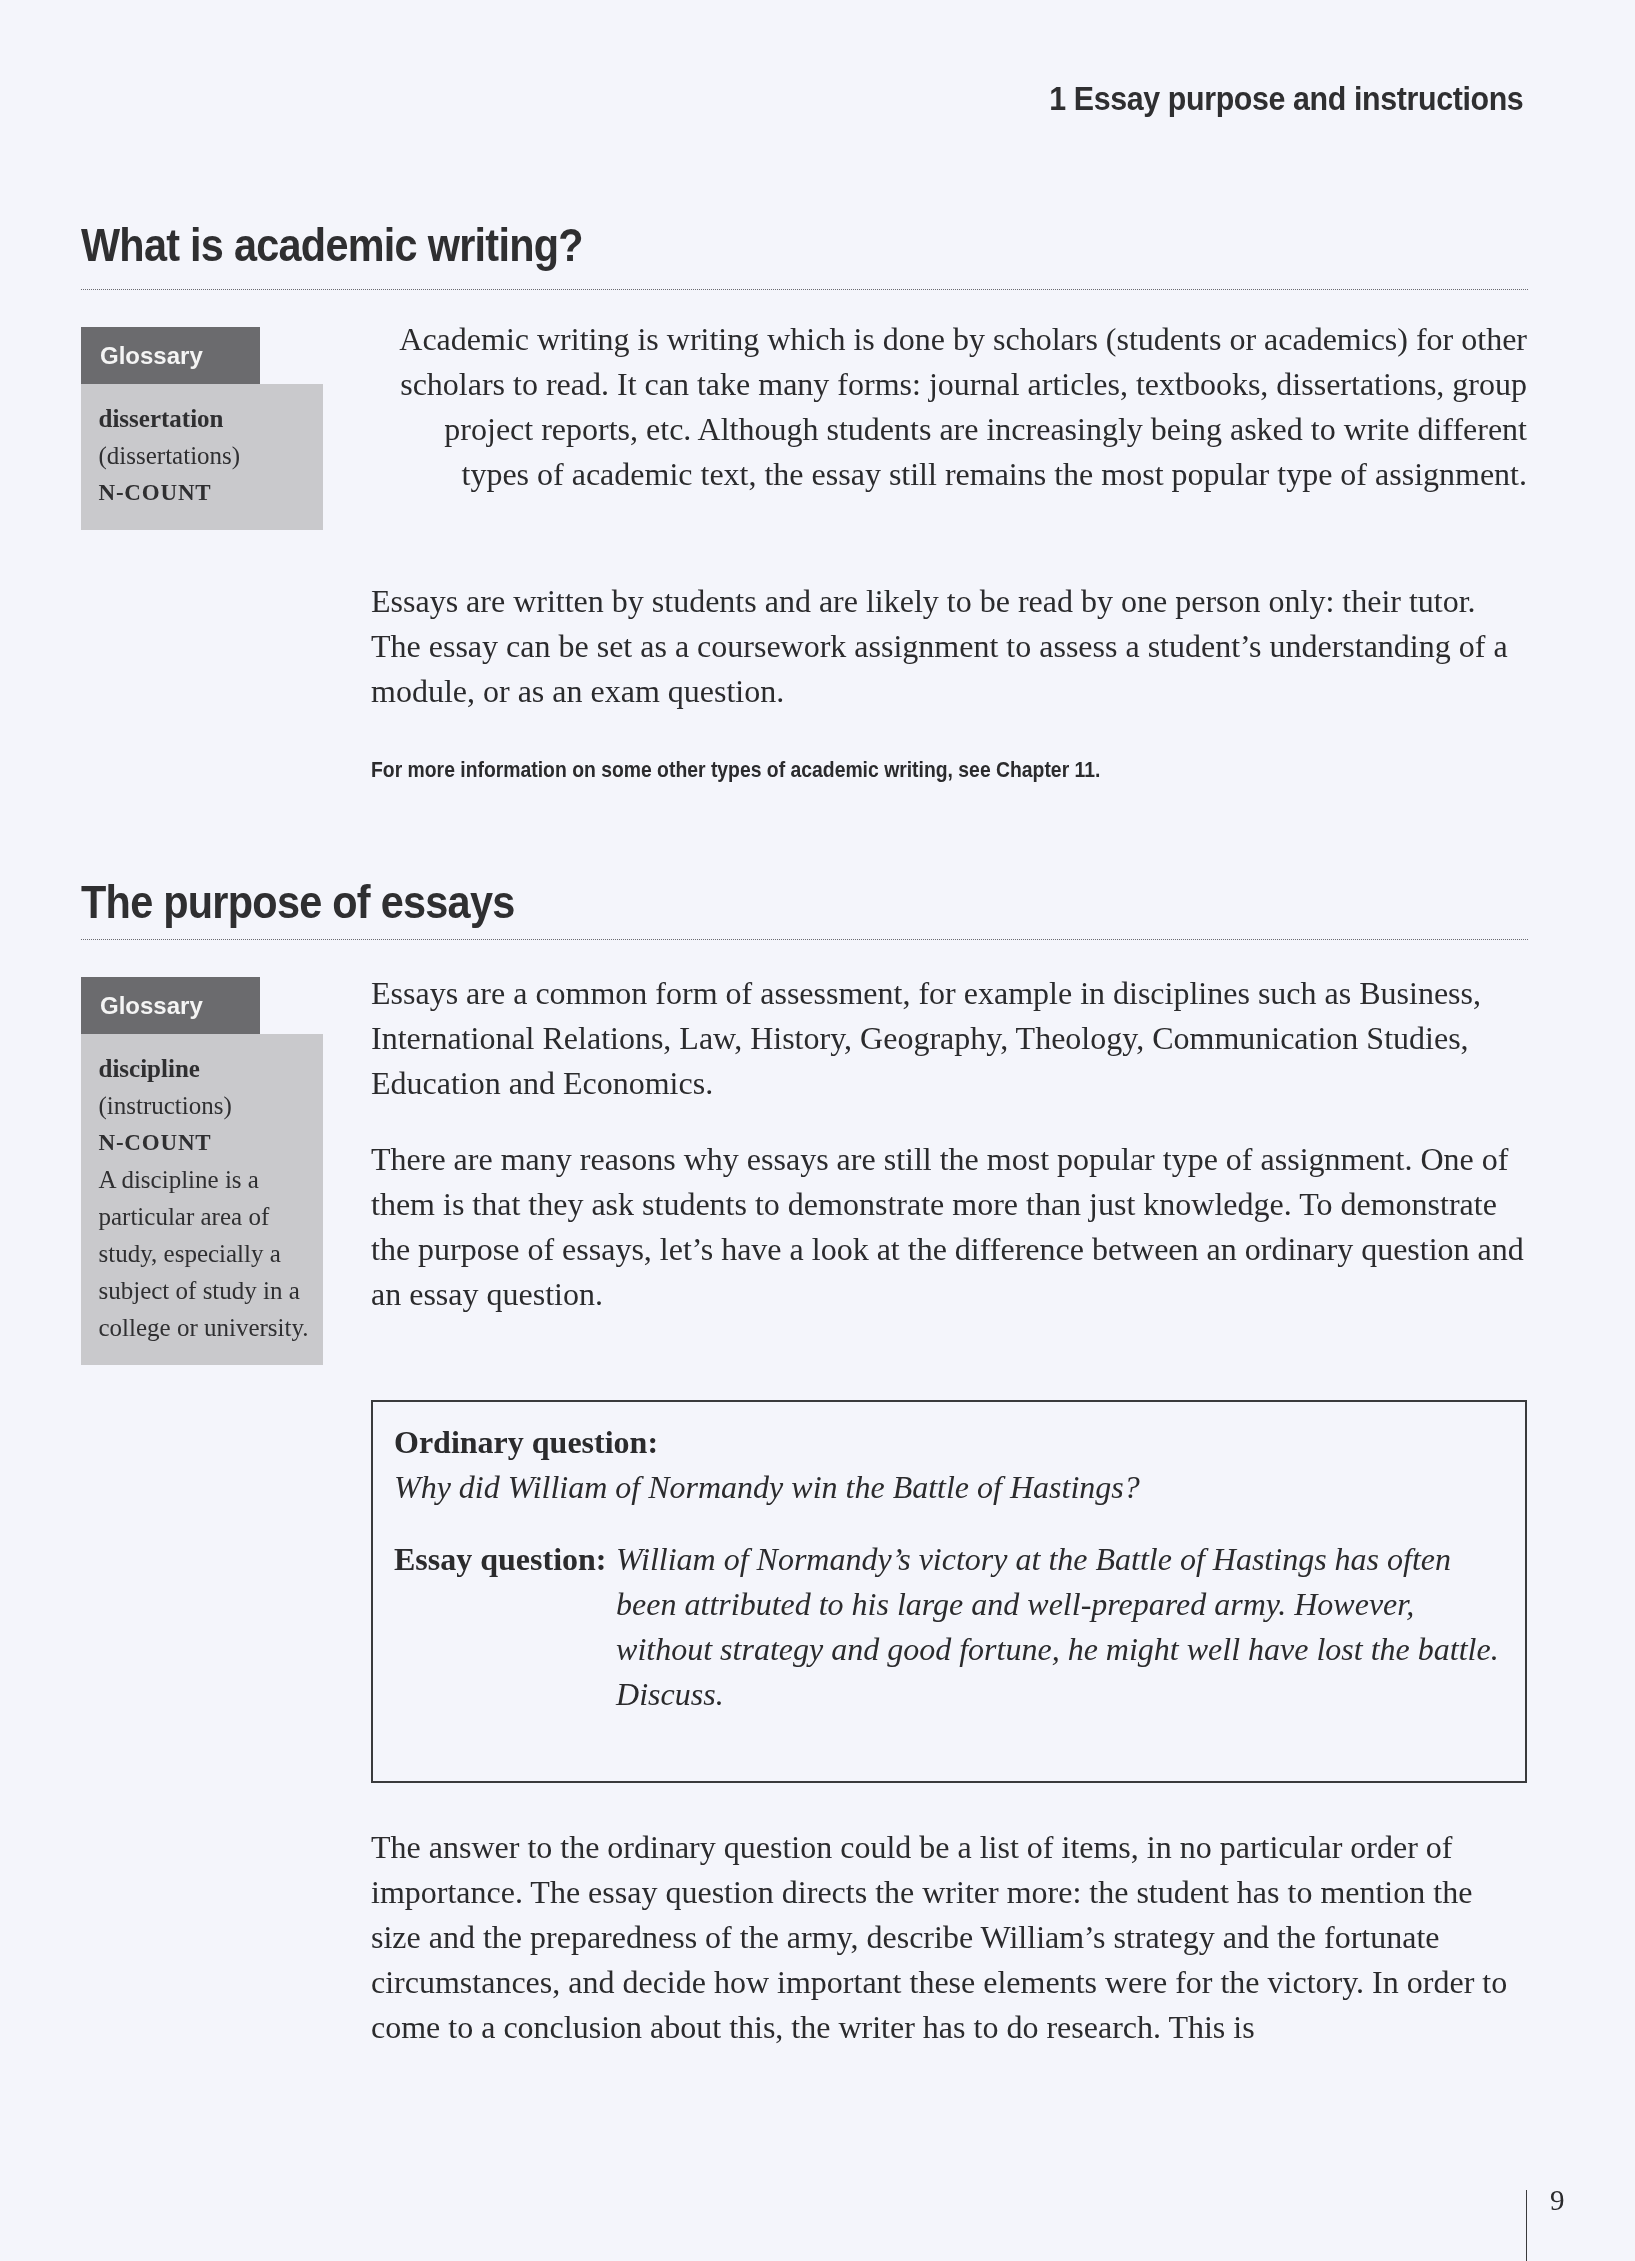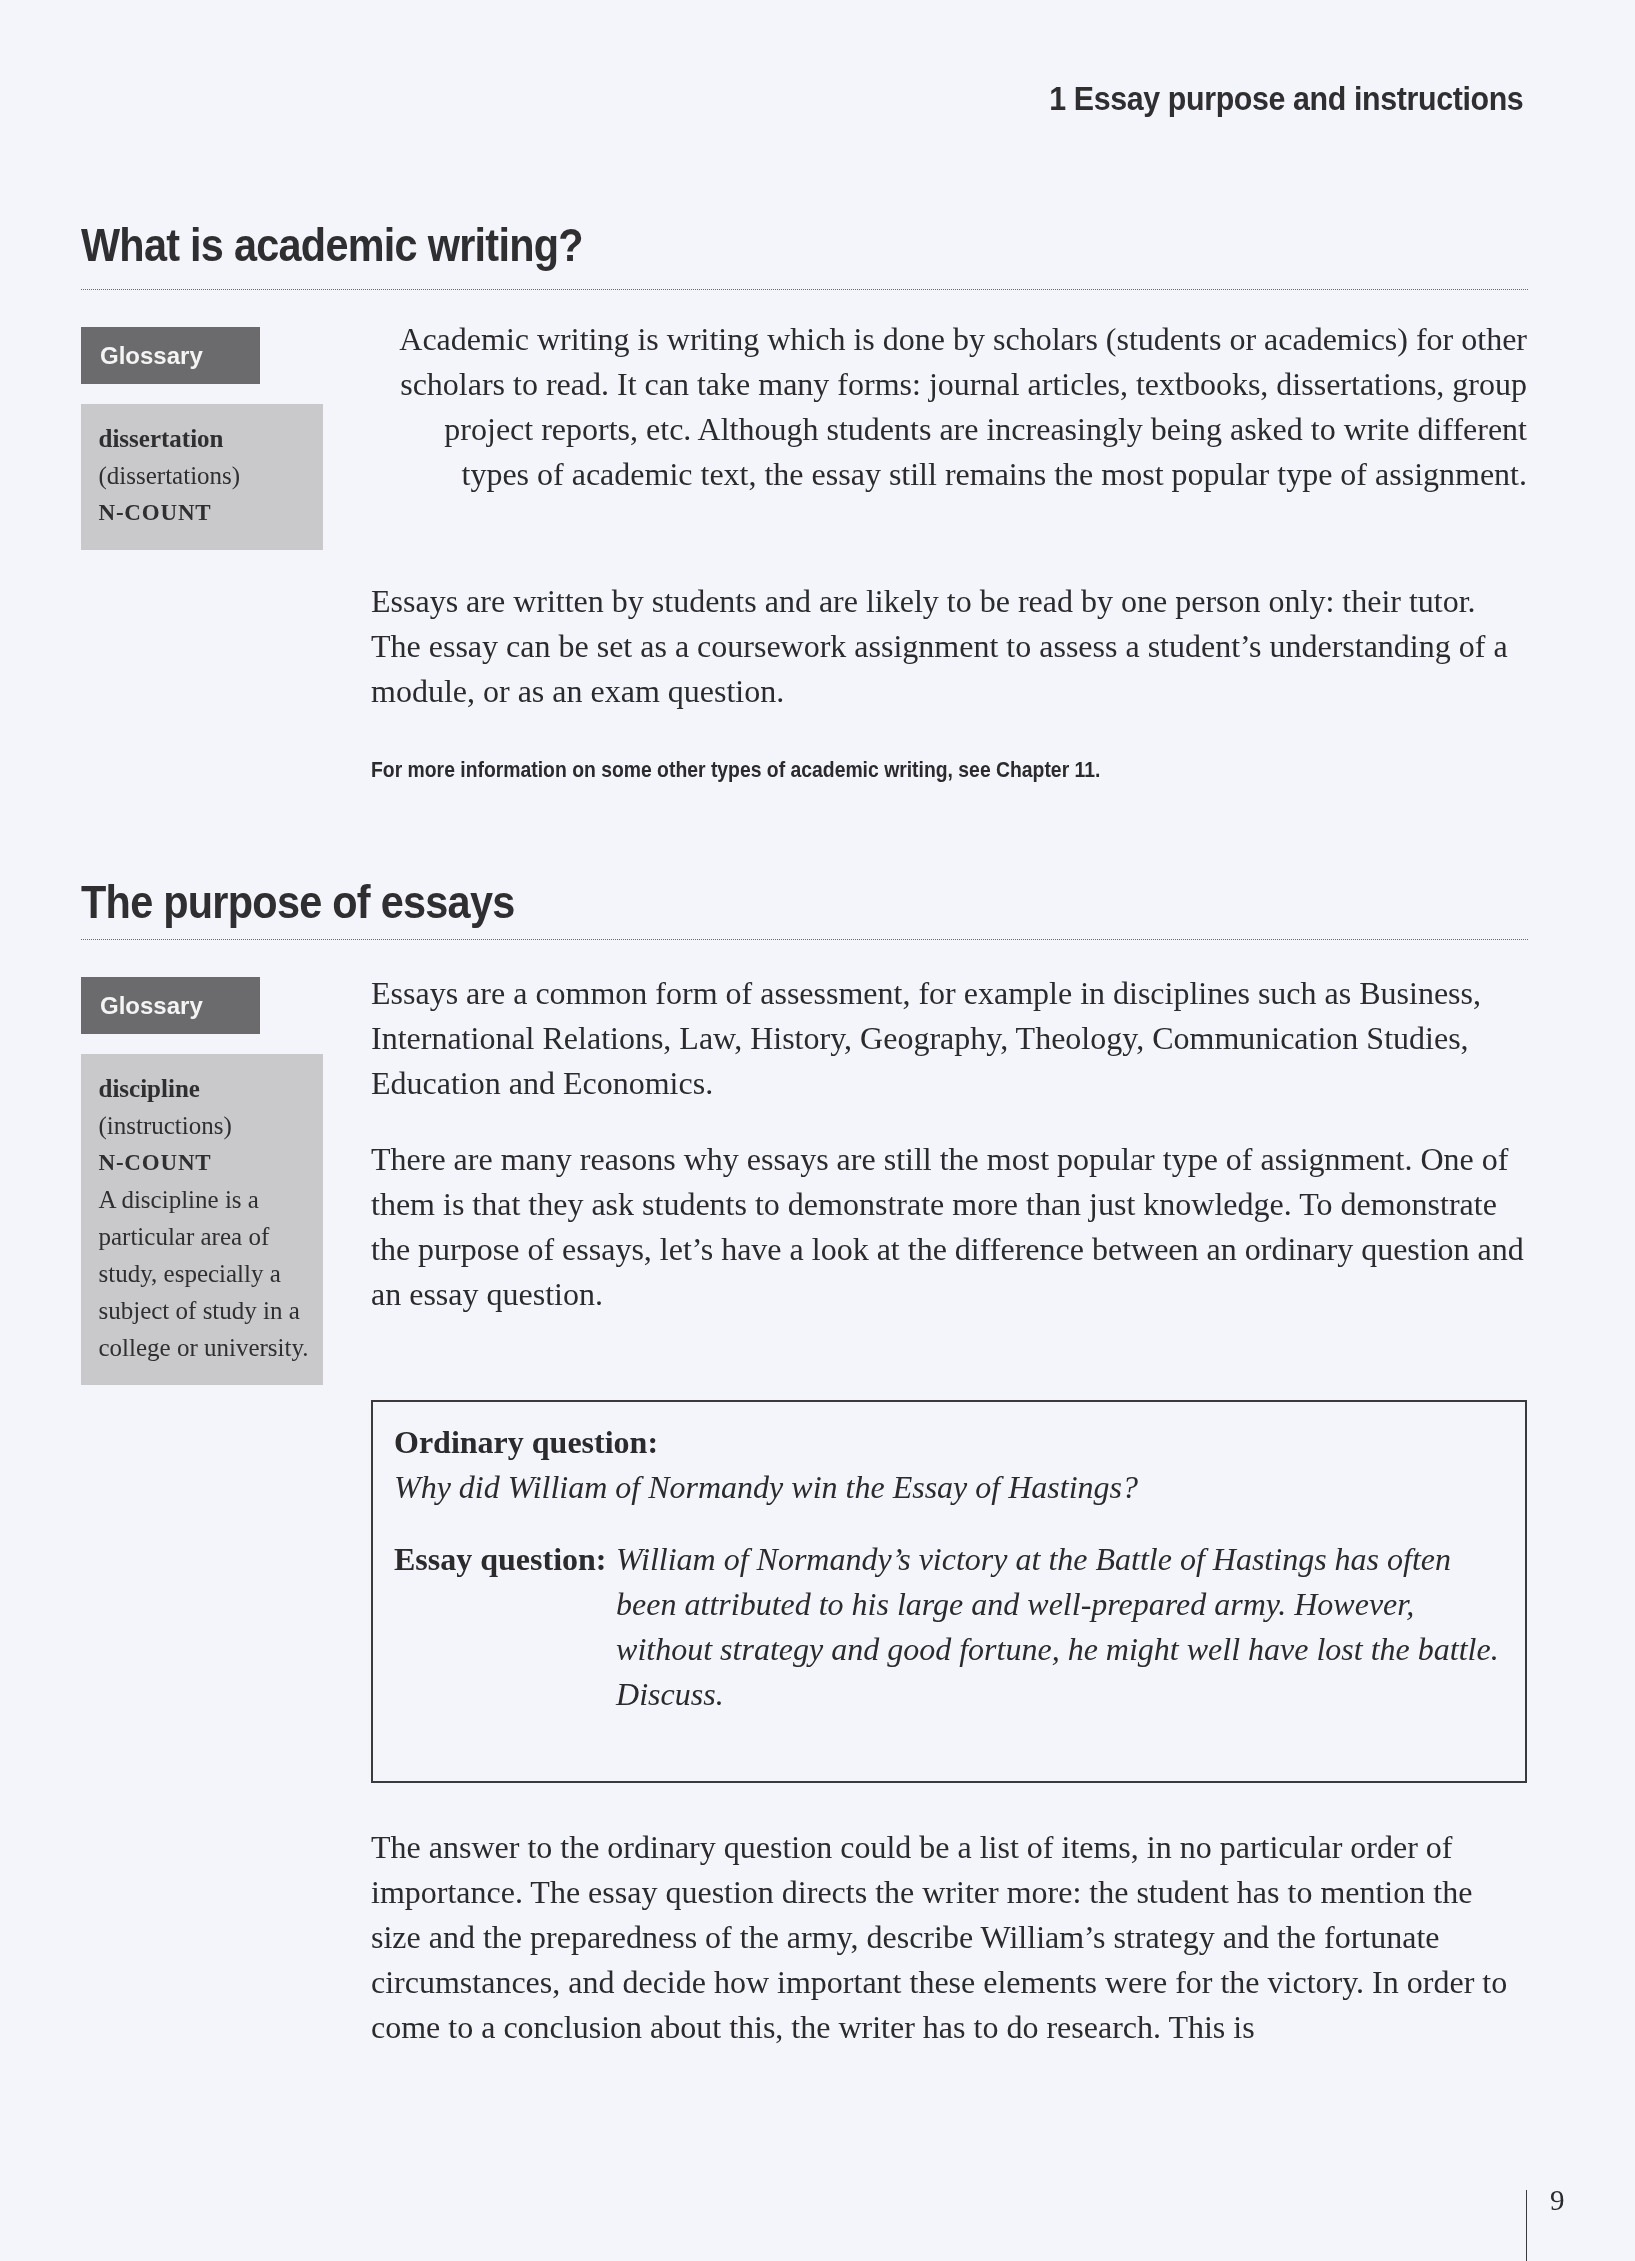--- a/index.html
+++ b/index.html
@@ -37,21 +37,21 @@
     background: #6b6b6e; color: #f4f4f4;
     font-family: "Liberation Sans", sans-serif; font-weight: bold;
     font-size: 24px;
     width: 179px; height: 57px; line-height: 57px;
     padding-left: 19px; box-sizing: border-box;
   }
   .glossary-body {
     background: #c9c9cc;
     padding: 16px 12.8px 19px 17.5px;
     font-family: "Liberation Serif", serif;
-    font-size: 25px; line-height: 37px; color: #2f2f31; margin-top: 20px;
+    font-size: 25px; line-height: 37px; color: #2f2f31;
   }
   .g-term { font-weight: bold; display: block; }
   .g-plural { display: block; }
   .g-pos { display: block; font-size: 23px; letter-spacing: 0.8px; font-weight: bold; }
   .g-def { display: block; }
   .para {
     position: absolute; left: 371px; width: 1156px;
     font-family: "Liberation Serif", serif;
     font-size: 32px; line-height: 45px; color: #2b2b2d;
     margin: 0;
@@ -115,21 +115,21 @@
       <span class="g-def">A discipline is a particular area of study, especially a subject of study in a college or university.</span>
     </div>
   </div>
 
   <p class="para" style="top:971px;">Essays are a common form of assessment, for example in disciplines such as Business, International Relations, Law, History, Geography, Theology, Communication Studies, Education and Economics.</p>
   <p class="para" style="top:1137px;">There are many reasons why essays are still the most popular type of assignment. One of them is that they ask students to demonstrate more than just knowledge. To demonstrate the purpose of essays, let’s have a look at the difference between an ordinary question and an essay question.</p>
 
   <div class="qbox">
     <div class="q-row" style="top:17.5px;flex-direction:column;">
       <span class="q-label">Ordinary question:</span>
-      <span class="q-text">Why did William of Normandy win the Essay of Hastings?</span>
+      <span class="q-text">Why did William of Normandy win the Battle of Hastings?</span>
     </div>
     <div class="q-row" style="top:135px;">
       <span class="q-label">Essay question:</span>
       <span class="q-text">William of Normandy’s victory at the Battle of Hastings has often been attributed to his large and well-prepared army. However, without strategy and good fortune, he might well have lost the battle. Discuss.</span>
     </div>
   </div>
 
   <p class="para" style="top:1825px;">The answer to the ordinary question could be a list of items, in no particular order of importance. The essay question directs the writer more: the student has to mention the size and the preparedness of the army, describe William’s strategy and the fortunate circumstances, and decide how important these elements were for the victory. In order to come to a conclusion about this, the writer has to do research. This is</p>
 
   <div class="page-num-rule"></div>

